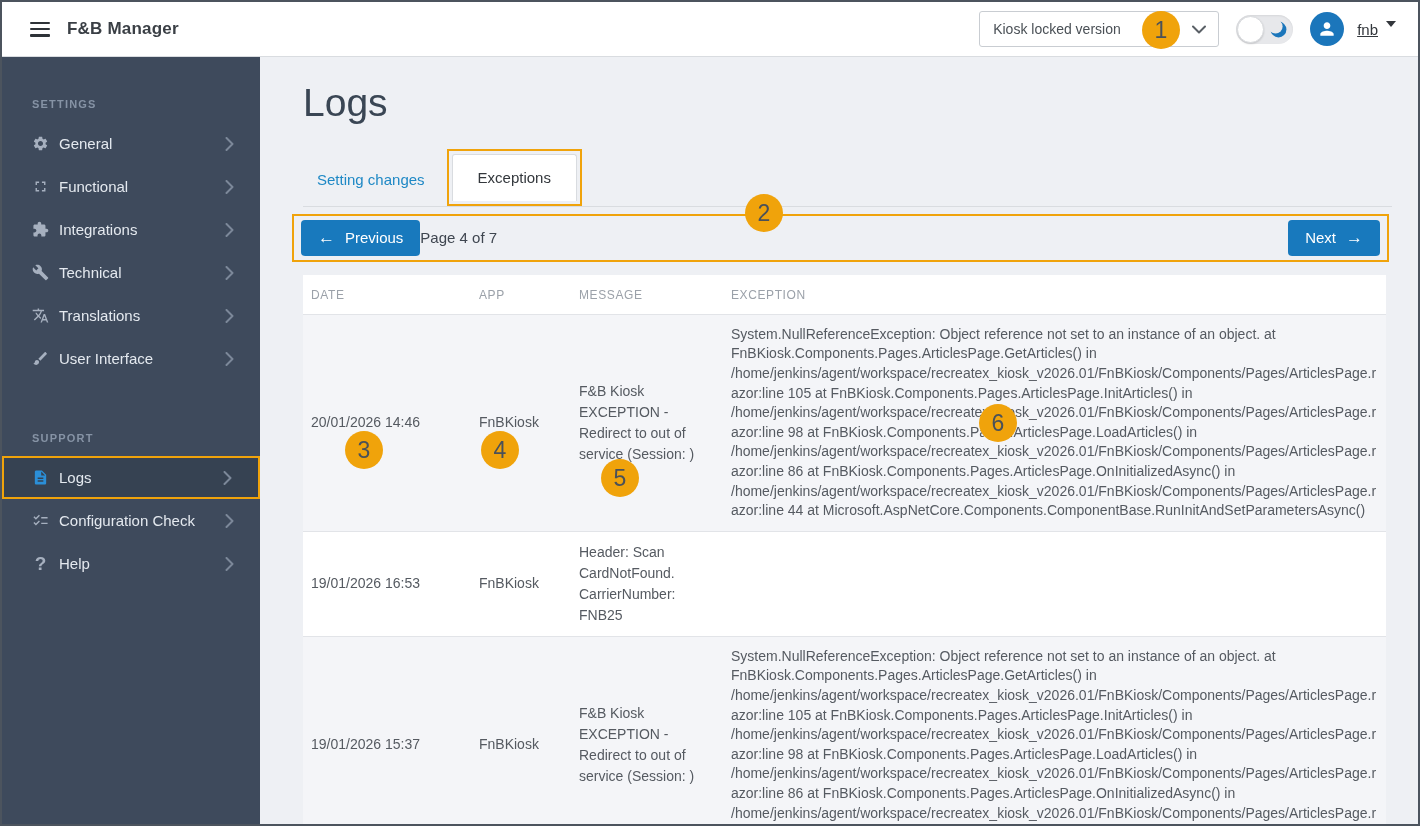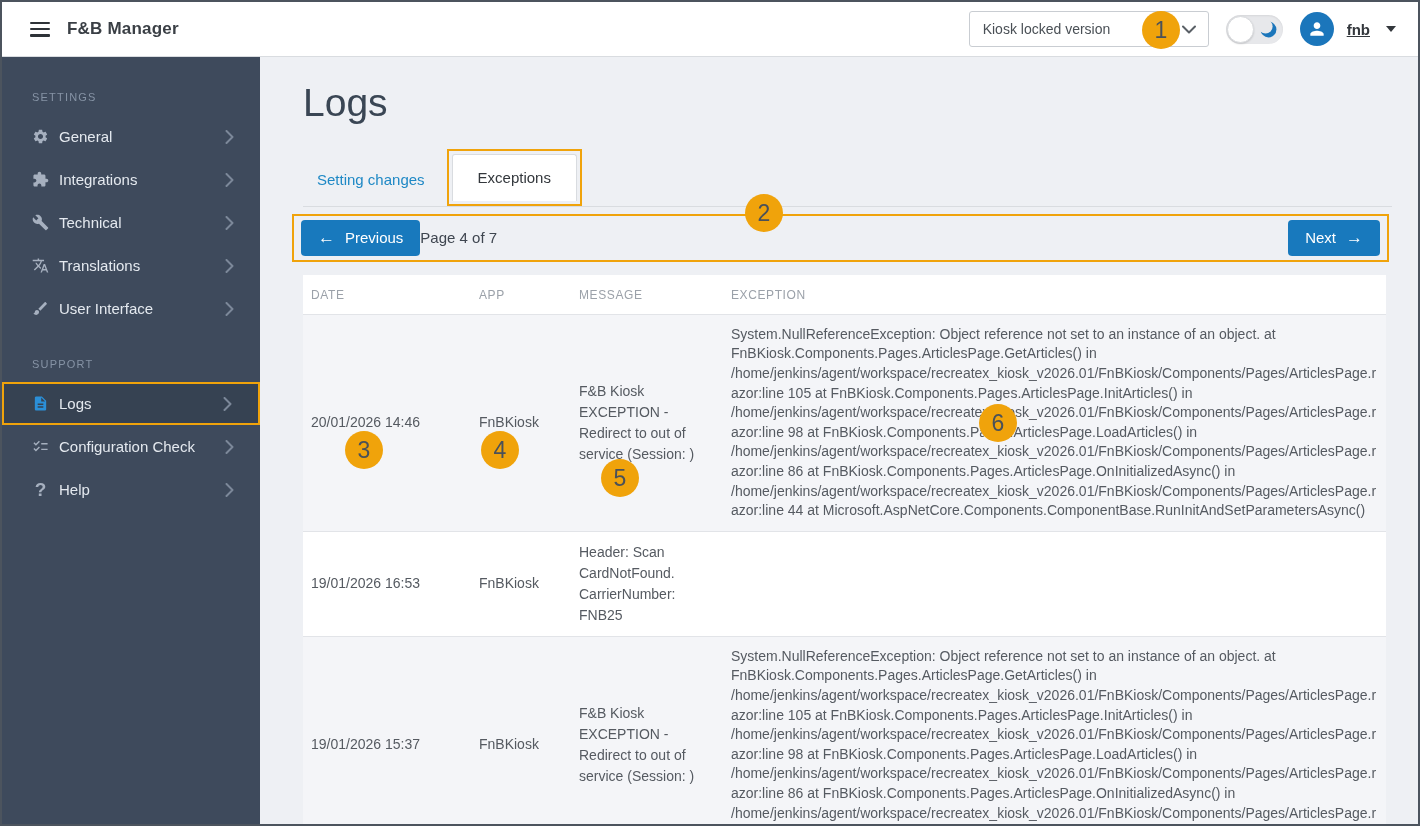--- a/index.html
+++ b/index.html
@@ -11,30 +11,30 @@
   .hamburger { width:20px; height:15px; display:flex; flex-direction:column; justify-content:space-between; cursor:pointer; }
   .hamburger span { display:block; height:2.5px; background:#2E3338; border-radius:1px; }
   .app-title { margin-left:17px; font-size:17px; font-weight:600; color:#3A3F45; letter-spacing:.2px; }
   .hd-right { margin-left:auto; display:flex; align-items:center; gap:17px; }
   .version-select { width:240px; height:36px; border:1px solid #C9CDD2; border-radius:3px; background:#fff; display:flex; align-items:center; justify-content:space-between; padding:0 12px 0 13px; font-size:14px; color:#4A5056; cursor:pointer; }
   .version-select svg { stroke:#5A6066; }
   .theme-toggle { width:57px; height:29px; border-radius:15px; background:#E7E8EB; box-shadow:inset 0 1px 2px rgba(0,0,0,.08); position:relative; cursor:pointer; }
   .theme-toggle .knob { position:absolute; left:1px; top:1px; width:27px; height:27px; border-radius:50%; background:#fff; border:1px solid #D9DBDE; box-shadow:0 1px 2px rgba(0,0,0,.15); }
   .theme-toggle .moon { position:absolute; right:5px; top:5px; width:19px; height:19px; }
   .avatar { width:34px; height:34px; border-radius:50%; background:#1B76BB; display:flex; align-items:center; justify-content:center; }
-  .user-link { display:flex; align-items:center; gap:16px; cursor:pointer; margin-left:-4px;font-weight:bold; }
+  .user-link { display:flex; gap:8px; cursor:pointer; margin-left:-4px; }
   .user-name { font-size:15px; color:#33373C; text-decoration:underline; }
   .caret-down { width:0; height:0; border-left:5px solid transparent; border-right:5px solid transparent; border-top:6px solid #33373C; }
 
   
   .body-row { display:flex; height:769px; }
 
   
   .sidebar { width:258px; background:#3E4A5C; flex:none; }
-  .side-label { padding:34px 30px 12px; font-size:11px; font-weight:normal; letter-spacing:1.2px; color:#8693A5; }
+  .side-label { padding:17px 30px 12px; font-size:11px; font-weight:bold; letter-spacing:1.2px; color:#8693A5;margin-top:24px; }
   .side-label.second { padding-top:28px; }
   .side-item { height:43px; display:flex; align-items:center; padding:0 26px 0 30px; color:#E4E9EF; font-size:15px; cursor:pointer; }
   .side-item .icon { width:17px; height:17px; flex:none; margin-right:10px; fill:#A6B0BF; }
   .side-item .chev { margin-left:auto; flex:none; }
   .side-item.active { background:#364252; border:2px solid #F0A30B; padding-left:28px; }
   .side-item.active .icon { fill:#2B8FD8; }
   .qmark { width:17px; margin-right:10px; font-size:19px; font-weight:bold; color:#A6B0BF; text-align:center; line-height:17px; }
 
   
   .main { flex:1; padding:0 0 0 43px; position:relative; }
@@ -112,20 +112,29 @@
       <div class="side-item">
         <svg class="icon" viewBox="0 0 24 24">
             <path d="M19.14 12.94c.04-.3.06-.61.06-.94 0-.32-.02-.64-.07-.94l2.03-1.58c.18-.14.23-.41.12-.61l-1.92-3.32c-.12-.22-.37-.29-.59-.22l-2.39.96c-.5-.38-1.03-.7-1.62-.94l-.36-2.54c-.04-.24-.24-.41-.48-.41h-3.84c-.24 0-.43.17-.47.41l-.36 2.54c-.59.24-1.13.57-1.62.94l-2.39-.96c-.22-.08-.47 0-.59.22L2.74 8.87c-.12.21-.08.47.12.61l2.03 1.58c-.05.3-.09.63-.09.94s.02.64.07.94l-2.03 1.58c-.18.14-.23.41-.12.61l1.92 3.32c.12.22.37.29.59.22l2.39-.96c.5.38 1.03.7 1.62.94l.36 2.54c.05.24.24.41.48.41h3.84c.24 0 .44-.17.47-.41l.36-2.54c.59-.24 1.13-.56 1.62-.94l2.39.96c.22.08.47 0 .59-.22l1.92-3.32c.12-.22.07-.47-.12-.61l-2.01-1.58zM12 15.6c-1.98 0-3.6-1.62-3.6-3.6s1.62-3.6 3.6-3.6 3.6 1.62 3.6 3.6-1.62 3.6-3.6 3.6z"></path>
           </svg>
         <span>General</span>
         <svg class="chev" width="9" height="14" viewBox="0 0 9 14" fill="none">
             <path d="M1.5 1 L7.5 7 L1.5 13" stroke="#7C8899" stroke-width="2" stroke-linecap="round" stroke-linejoin="round"></path>
           </svg>
       </div>
 
+      <div class="side-item">
+        <svg class="icon" viewBox="0 0 24 24">
+            <path d="M7 14H5v5h5v-2H7v-3zm-2-4h2V7h3V5H5v5zm12 7h-3v2h5v-5h-2v3zM14 5v2h3v3h2V5h-5z"></path>
+          </svg>
+        <span>Functional</span>
+        <svg class="chev" width="9" height="14" viewBox="0 0 9 14" fill="none">
+            <path d="M1.5 1 L7.5 7 L1.5 13" stroke="#7C8899" stroke-width="2" stroke-linecap="round" stroke-linejoin="round"></path>
+          </svg>
+      </div>
 
       <div class="side-item">
         <svg class="icon" viewBox="0 0 24 24">
             <path d="M20.5 11H19V7c0-1.1-.9-2-2-2h-4V3.5C13 2.12 11.88 1 10.5 1S8 2.12 8 3.5V5H4c-1.1 0-1.99.9-1.99 2v3.8H3.5c1.49 0 2.7 1.21 2.7 2.7s-1.21 2.7-2.7 2.7H2V20c0 1.1.9 2 2 2h3.8v-1.5c0-1.49 1.21-2.7 2.7-2.7 1.49 0 2.7 1.21 2.7 2.7V22H17c1.1 0 2-.9 2-2v-4h1.5c1.38 0 2.5-1.12 2.5-2.5S21.88 11 20.5 11z"></path>
           </svg>
         <span>Integrations</span>
         <svg class="chev" width="9" height="14" viewBox="0 0 9 14" fill="none">
             <path d="M1.5 1 L7.5 7 L1.5 13" stroke="#7C8899" stroke-width="2" stroke-linecap="round" stroke-linejoin="round"></path>
           </svg>
       </div>

